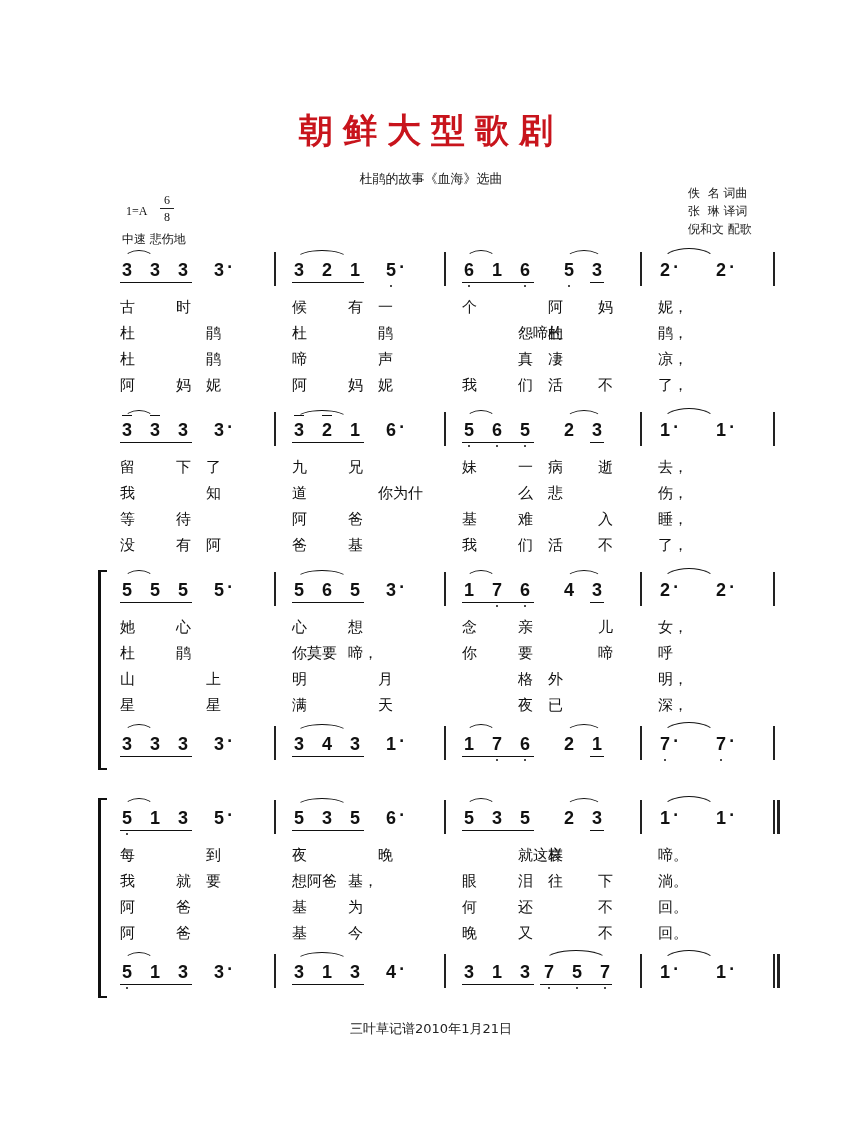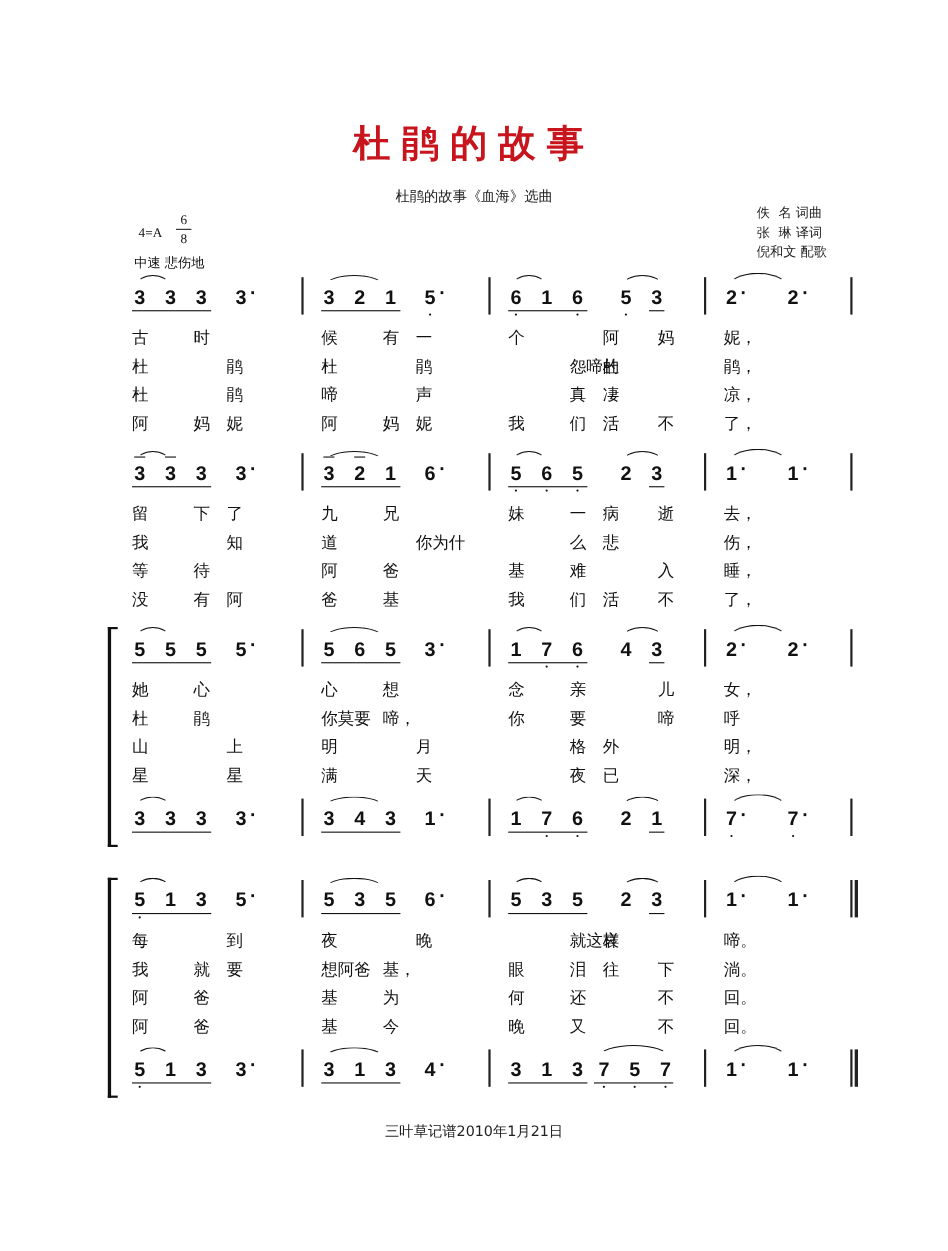--- a/index.html
+++ b/index.html
@@ -23,28 +23,28 @@
   .ul { position:absolute; border-top:1.5px solid #111; }
   .bl { position:absolute; width:1.5px; background:#222; }
   .slur { position:absolute; border:1.2px solid #111; border-bottom:none; border-left-color:transparent; border-right-color:transparent; border-radius:50% 50% 0 0 / 100% 100% 0 0; height:8px; }
   .ly { position:absolute; font-size:15px; color:#111; }
   .brace { position:absolute; width:6px; border:2px solid #111; border-right:none; border-left-width:3px; }
   .footer { left:0; width:862px; top:1020px; text-align:center; font-size:13px; color:#222; }
 </style>
 </head>
 <body>
 
-<div class="abs title">杜鹃的故事</div>
+<div class="abs title">朝鲜大型歌剧</div>
 <div class="abs subtitle">杜鹃的故事《血海》选曲</div>
 <div class="abs credits">
   <div>佚  名 词曲</div>
   <div>张  琳 译词</div>
   <div>倪和文 配歌</div>
 </div>
-<div class="abs key">4=A</div>
+<div class="abs key">1=A</div>
 <div class="abs frac">
   <div>6</div>
   <div class="line"></div>
   <div>8</div>
 </div>
 <div class="abs tempo">中速 悲伤地</div>
 
 <div id="score">
     <div class="num" style="left: 120px; top: 260px;">3</div>
     <div class="num" style="left: 148px; top: 260px;">3</div>

